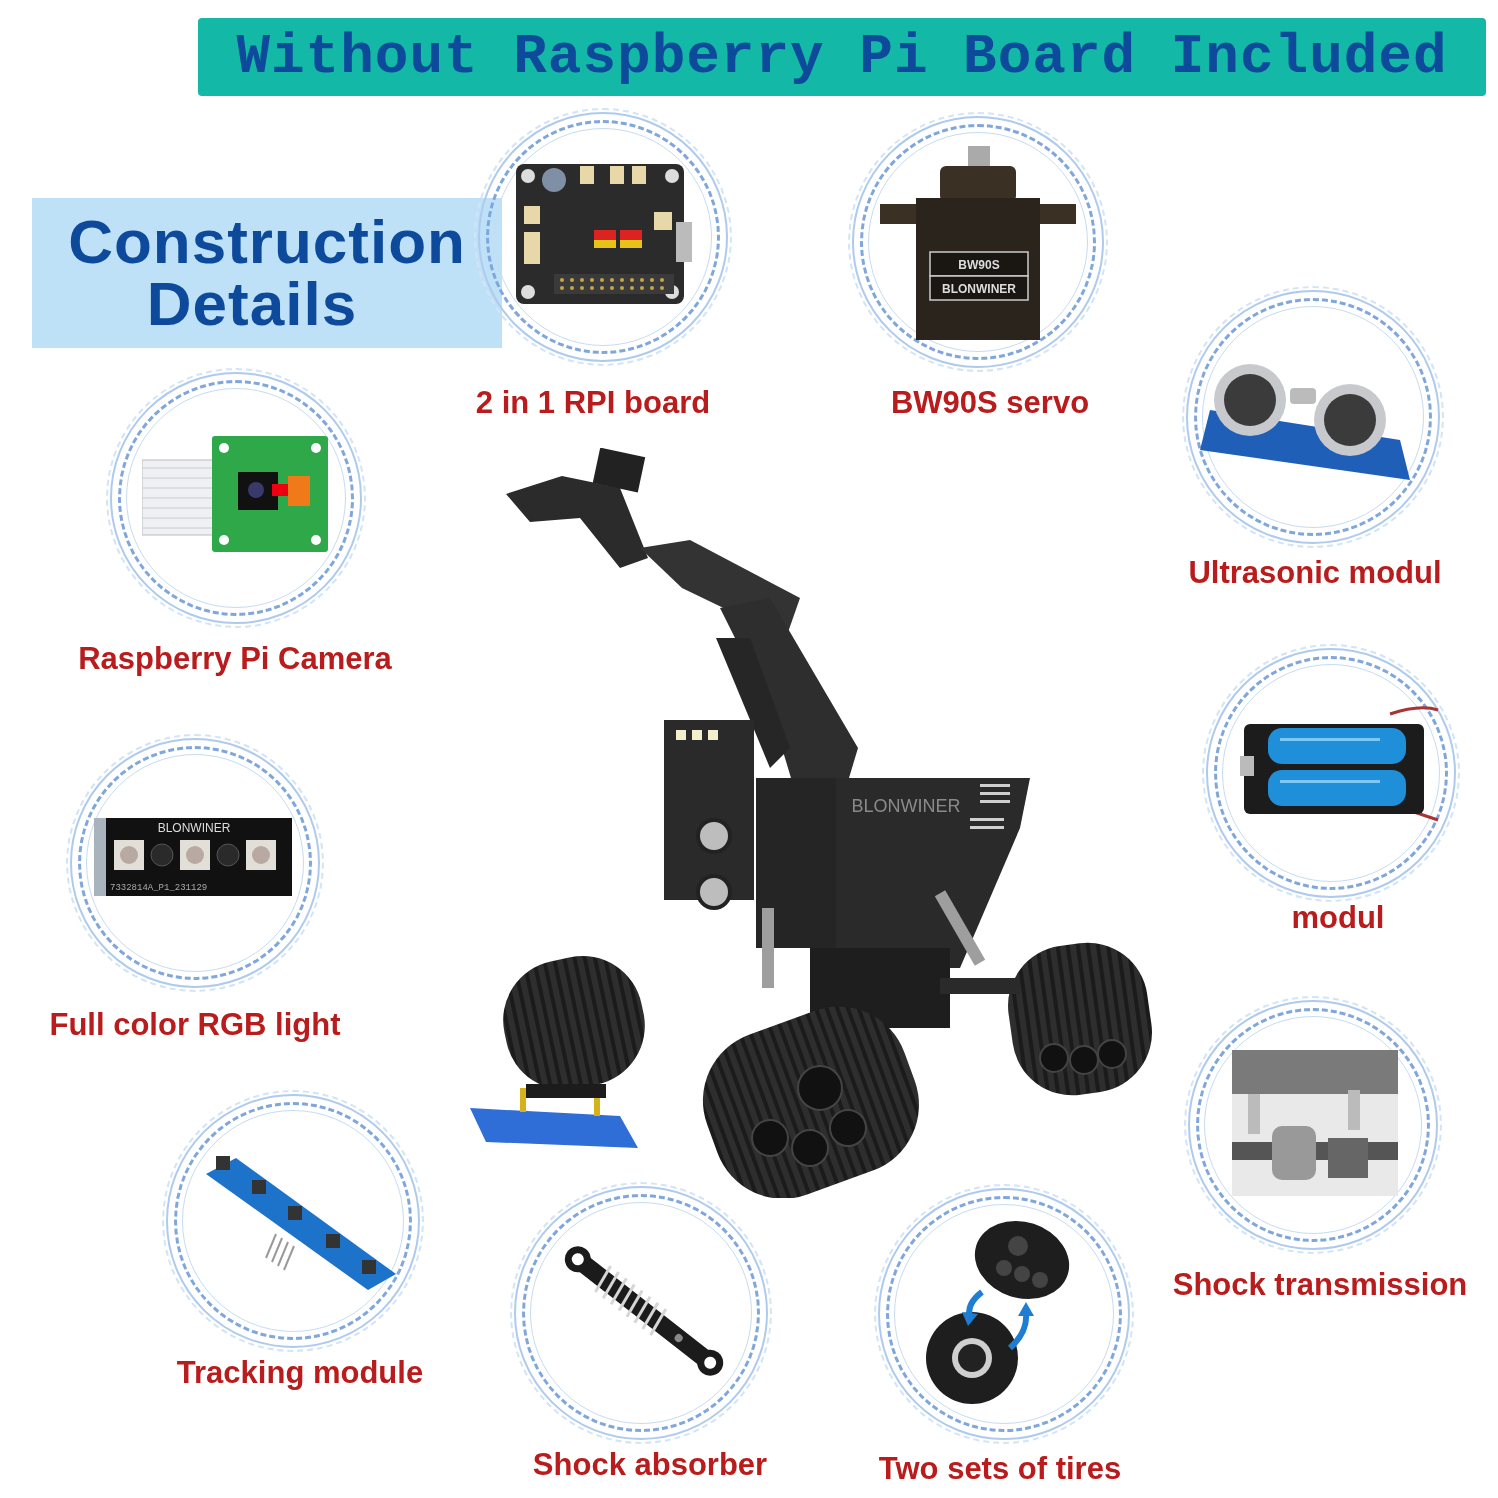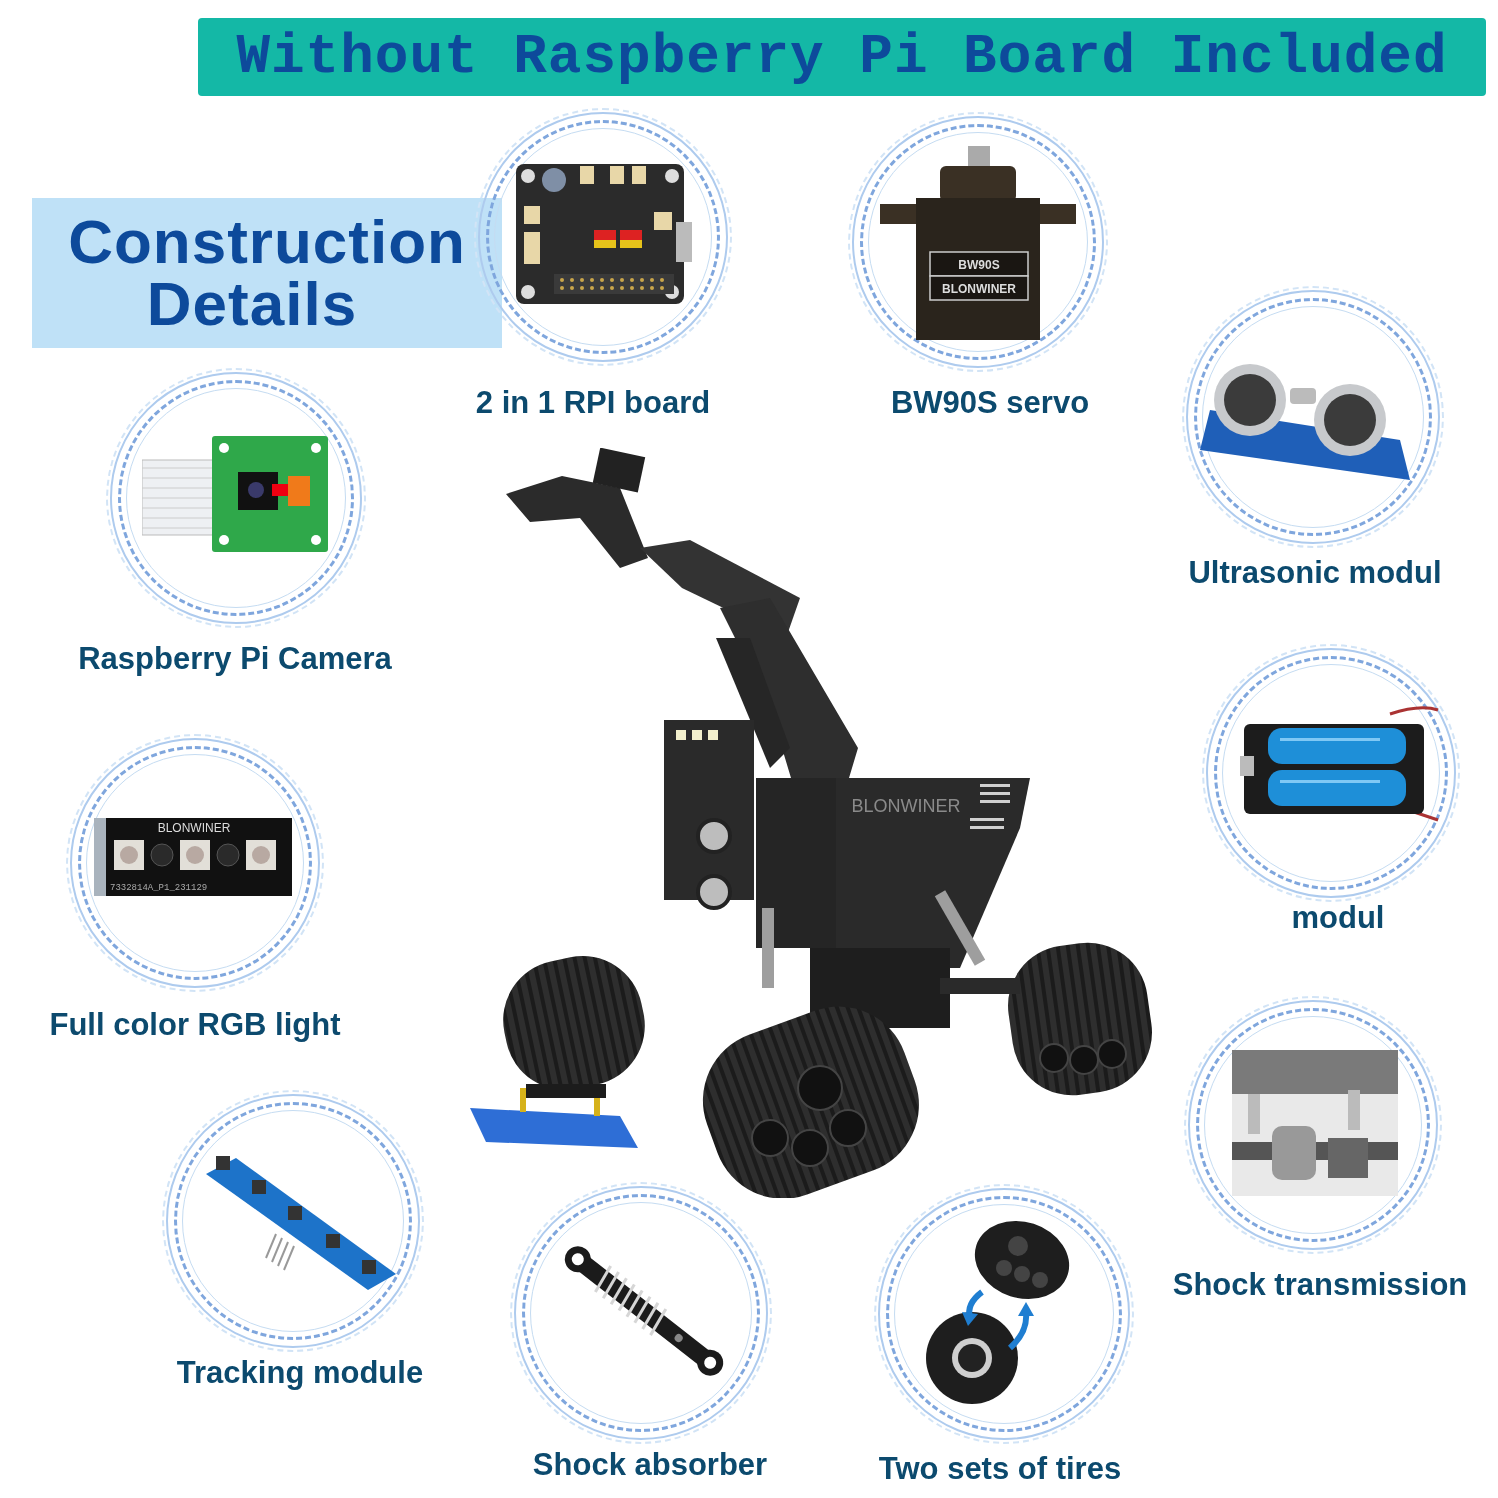--- a/index.html
+++ b/index.html
@@ -17,21 +17,21 @@
   .side-banner span.l2 { margin-left:-30px; }
 
   .part { position:absolute; }
   .ring { position:absolute; border-radius:50%; }
   .ring.r1 { inset:0; border:2px solid #aecbee; }
   .ring.r2 { inset:8px; border:3px dashed #7fa6dd; }
   .ring.r3 { inset:16px; border:1px solid #c5dcf2; }
   .ring.r4 { inset:-4px; border:2px dashed #d2e4f6; }
   .pic { position:absolute; }
 
-  .label { position:absolute; color:#0c4a6e; font-weight:bold; font-size:31px; text-align:center;
+  .label { position:absolute; color:#b91c1c; font-weight:bold; font-size:31px; text-align:center;
     white-space:nowrap; line-height:38px; }
 </style>
 </head>
 <body>
 
 <div class="abs top-banner">
   <span>Without Raspberry Pi Board Included</span>
 </div>
 
 <div class="abs side-banner">

